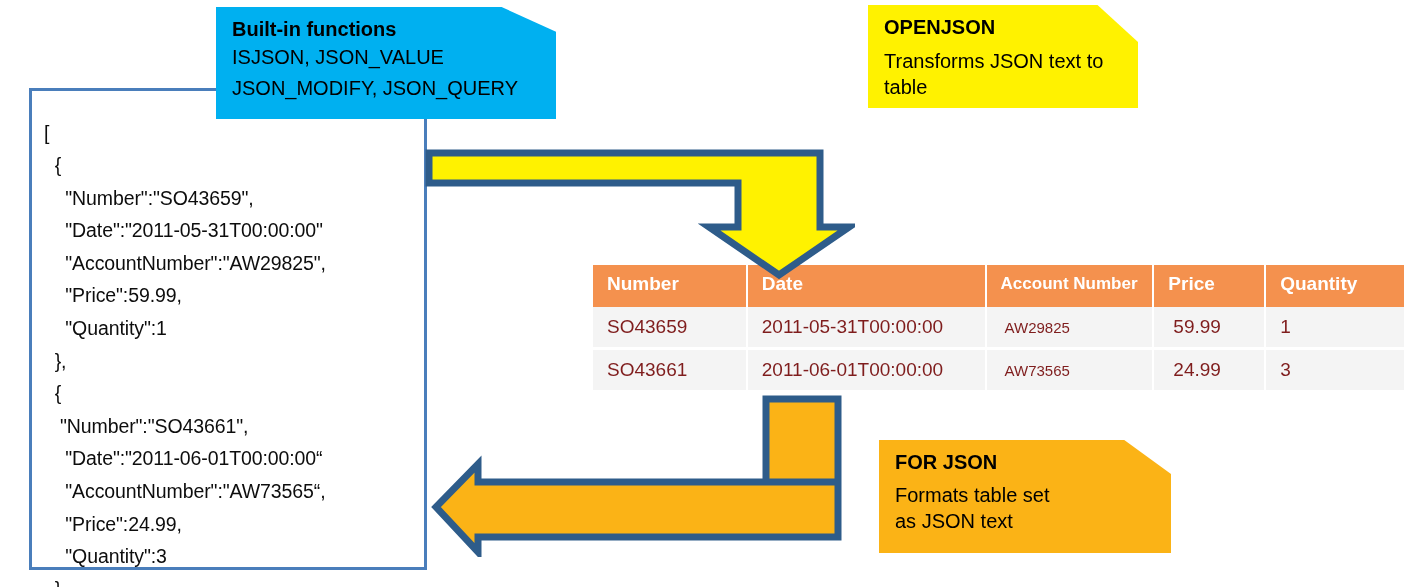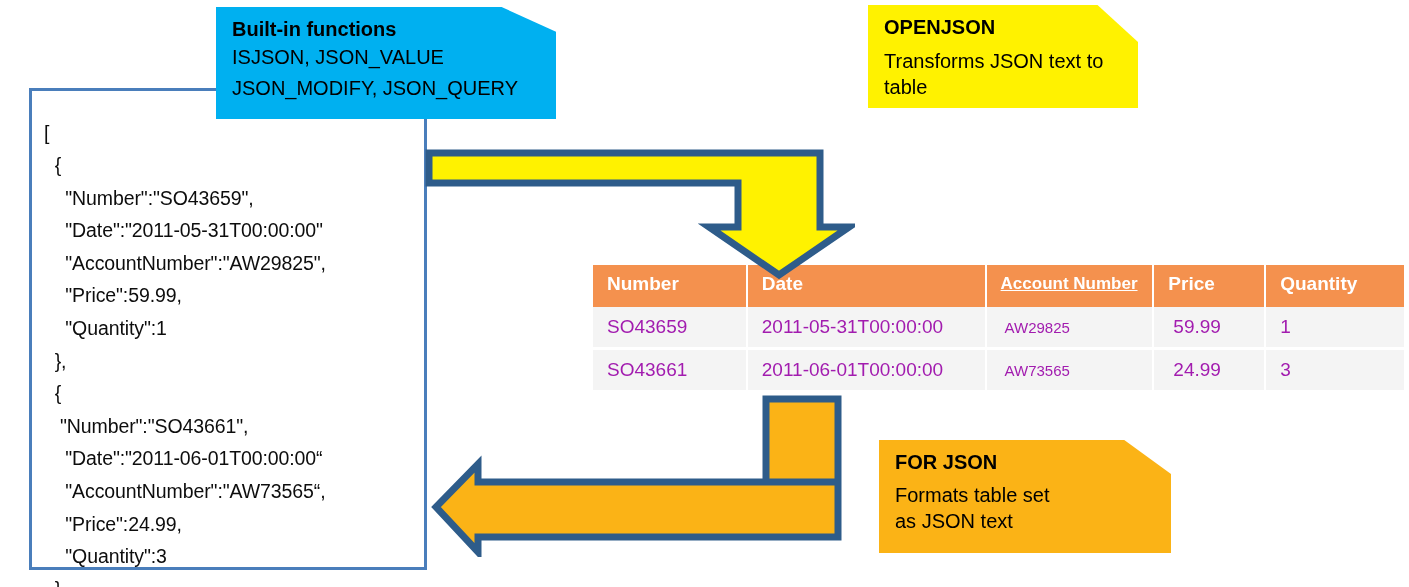--- a/index.html
+++ b/index.html
@@ -127,39 +127,39 @@
     box-sizing: border-box;
   }
   .result-table th:last-child { border-right: none; }
   .result-table th.col-account {
     font-size: 17px;
     vertical-align: top;
     padding-top: 9px;
   }
   .result-table td {
     background: #F4F4F4;
-    color: #a21caf;
+    color: #7f1d1d;
     font-size: 19px;
     padding: 9px 0 9px 14px;
     border-bottom: 3px solid #ffffff;
     border-right: 2px solid #ffffff;
     box-sizing: border-box;
   }
   .result-table td:last-child { border-right: none; }
   .result-table tr:last-child td { border-bottom: none; }
   .result-table td.cell-account {
     padding-left: 18px;
     font-size: 15px;
   }
   .result-table td.cell-price { padding-left: 19px; }
   .result-table td.cell-qty { padding-left: 14px; }
 
   .w-number   { width: 143px; }
   .w-date     { width: 222px; }
-  .w-account  { width: 156px; text-decoration: underline; }
+  .w-account  { width: 156px; }
   .w-price    { width: 104px; }
   .w-quantity { width: 129px; }
 </style>
 </head>
 <body>
 
 <div id="canvas">
 
   <div class="json-panel">
     <pre class="json-text">[

